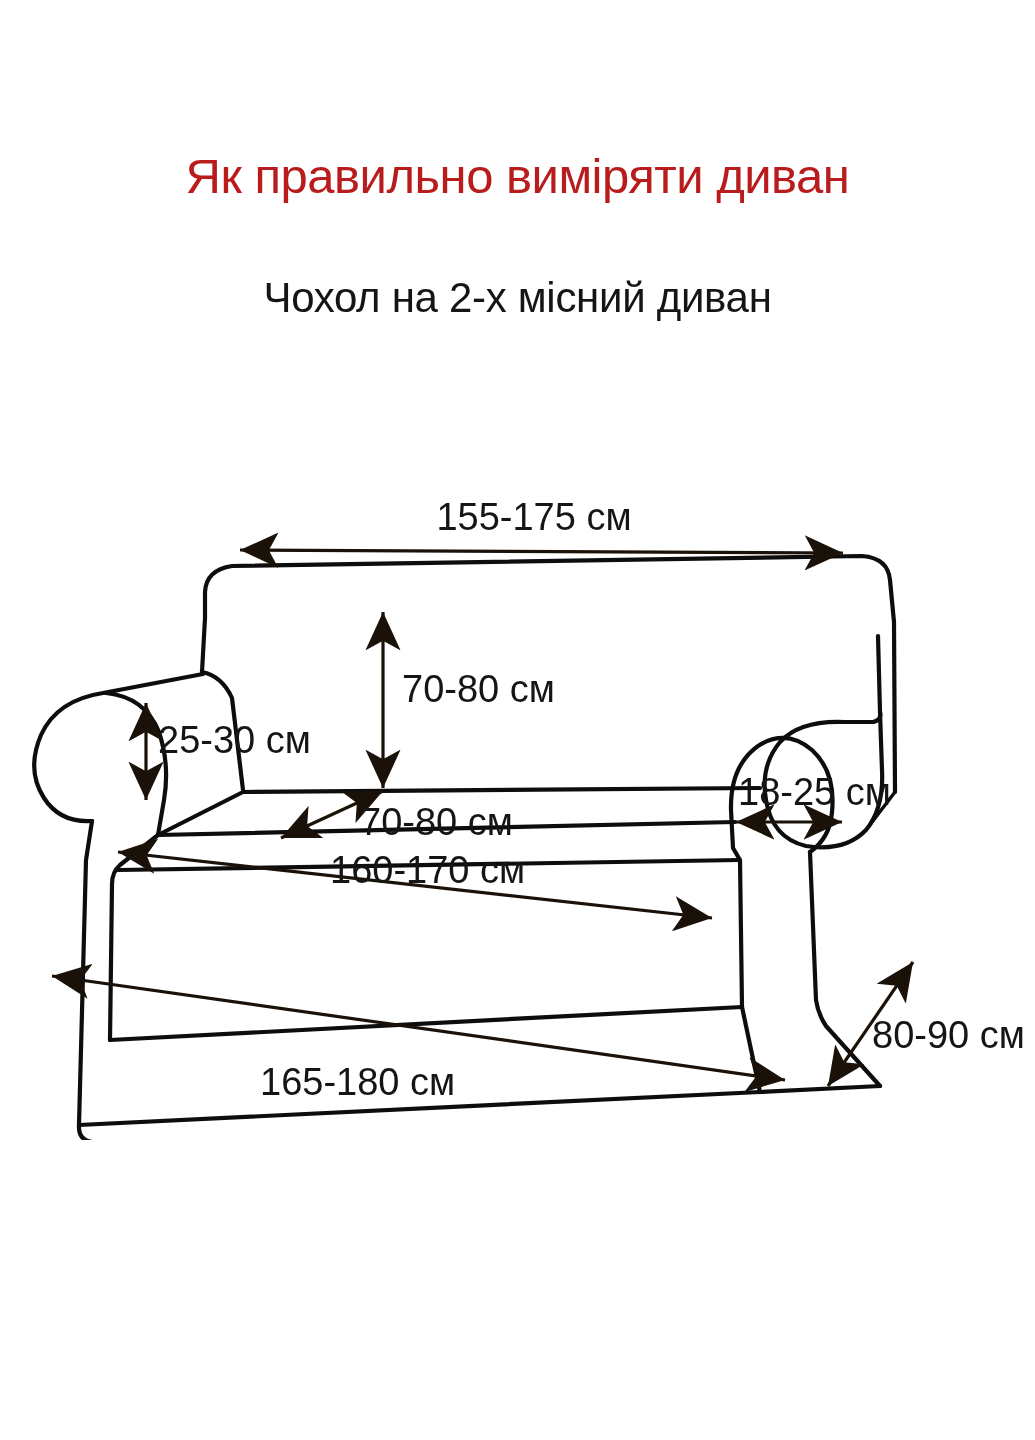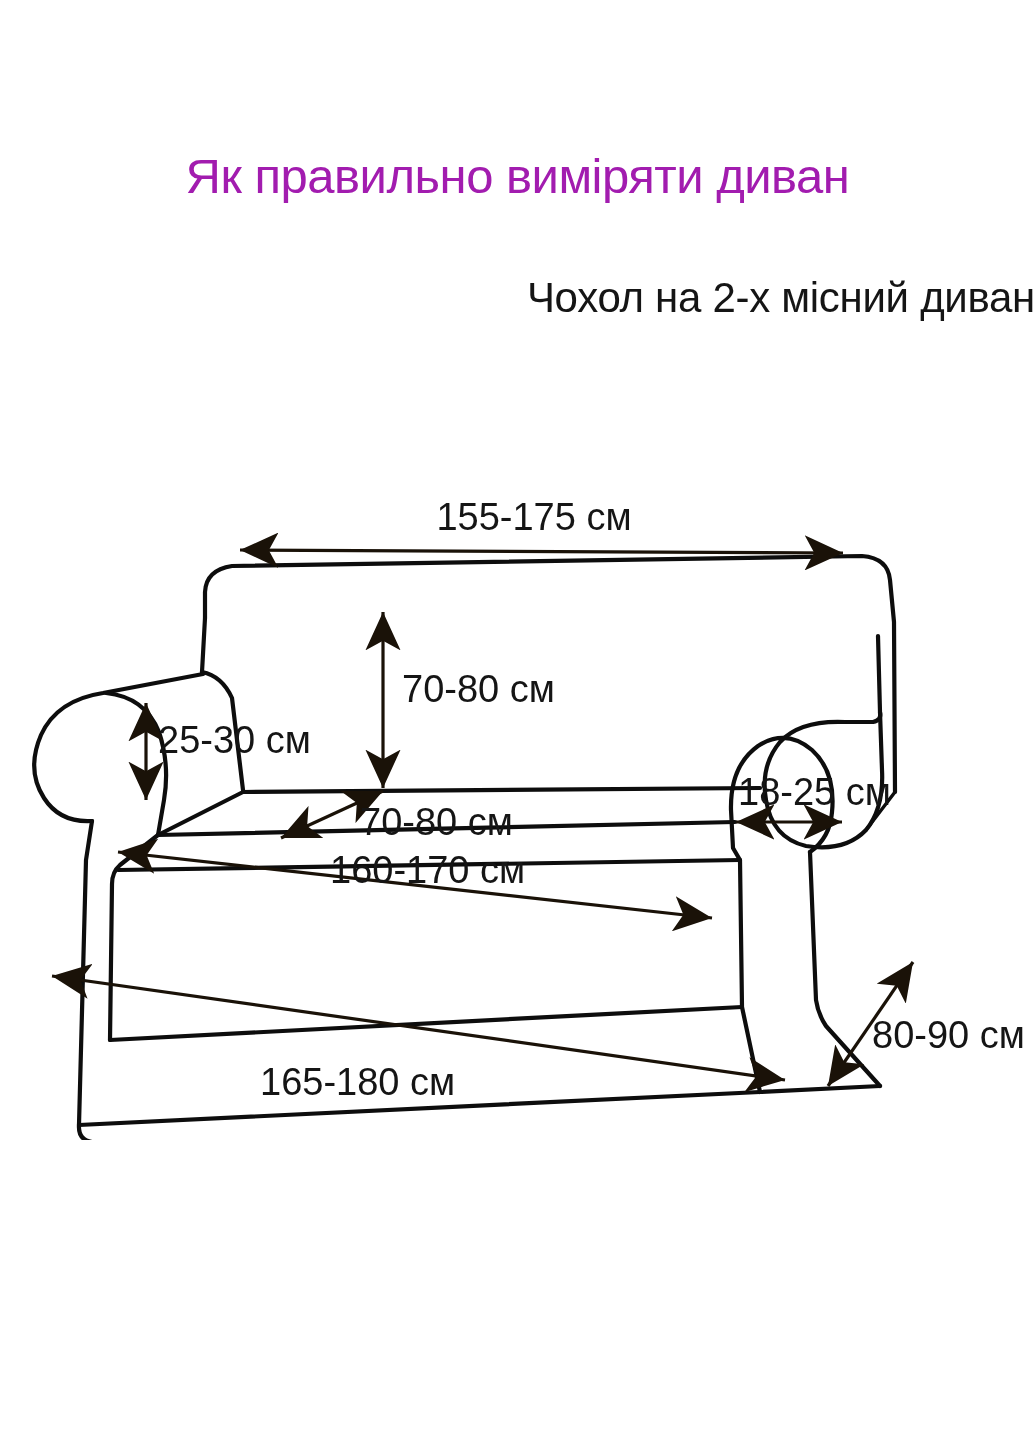--- a/index.html
+++ b/index.html
@@ -23,29 +23,29 @@
   }
   .title-main {
     position: absolute;
     left: 0;
     top: 148px;
     width: 1035px;
     text-align: center;
     font-size: 49px;
     font-weight: 400;
     letter-spacing: -0.5px;
-    color: #a21caf;
+    color: #b91c1c;
     white-space: nowrap;
   }
   .title-sub {
     position: absolute;
     left: 0;
     top: 274px;
     width: 1035px;
-    text-align: right;
+    text-align: center;
     font-size: 42px;
     font-weight: 400;
     letter-spacing: -0.3px;
     color: #151515;
     white-space: nowrap;
   }
   #diagram {
     position: absolute;
     left: 0;
     top: 440px;

